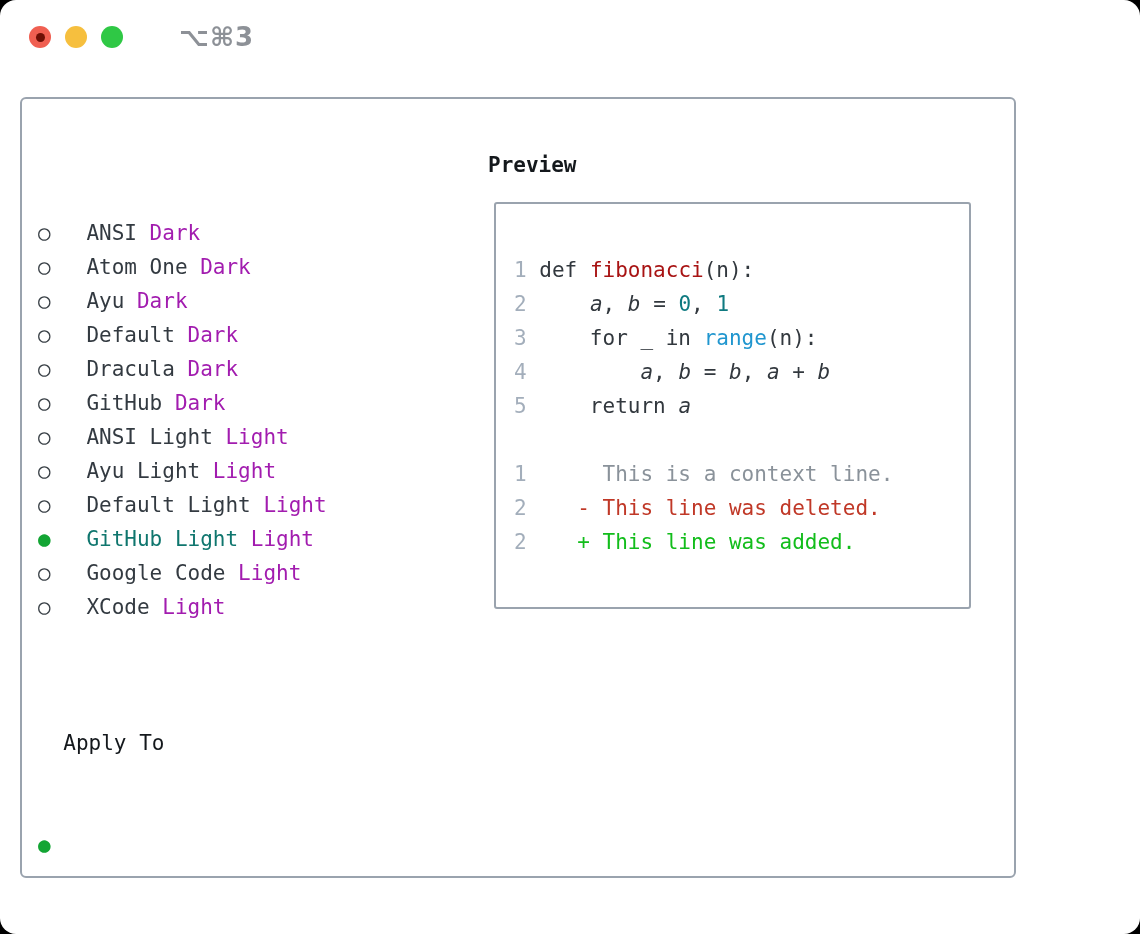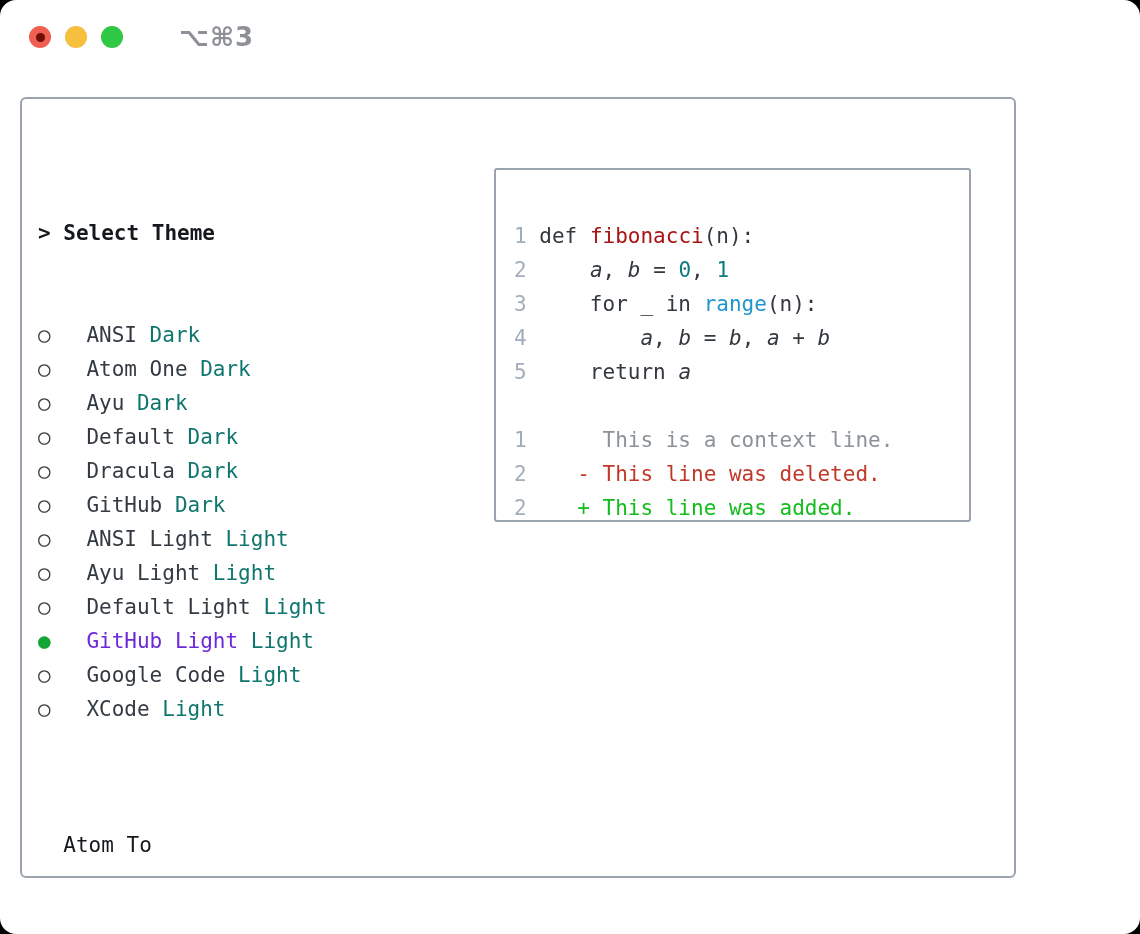--- a/index.html
+++ b/index.html
@@ -44,31 +44,31 @@
     font-size:21px;line-height:34px;
     color:#333a41;white-space:pre;
   }
   .right-col{flex:1;padding-top:49px;}
   .row{height:34px;white-space:pre;}
   .prompt-row{font-weight:bold;color:#14181c;}
   .marker{display:inline-block;width:25.4px;}
   .marker.sel{color:#13a534;}
   .marker.unsel{color:#3a4147;}
   .theme-name{color:#333a41;margin-left:23px;}
-  .theme-name.sel{color:#6d28d9;}
-  .badge{color:#0f766e;}
+  .theme-name.sel{color:#0f766e;}
+  .badge{color:#a21caf;}
   .apply-header{margin-top:34px;color:#14181c;}
   
   .preview-title{
     font-weight:bold;font-size:21px;line-height:34px;color:#14181c;
     margin:0 0 0 4px;white-space:pre;
   }
   .preview-box{
     margin:20px 0 0 10px;
-    width:477px;height:354px;box-sizing:border-box;
+    width:477px;height:407px;box-sizing:border-box;
     border:2px solid #9aa3ae;border-radius:3px;
     padding:49px 0 0 18px;
     font-size:21px;line-height:34px;white-space:pre;
   }
   .code-line{height:34px;}
   .lnum{color:#a3aebb;}
   .code{color:#32383e;}
   .fn{color:#a81313;}
   .lit{color:#0f7a80;}
   .call{color:#2096cf;text-align:center;}
@@ -88,27 +88,27 @@
       <div class="light min"></div>
       <div class="light zoom"></div>
     </div>
     <div class="win-title">⌥⌘3</div>
   </div>
 
   <div class="panel">
     <div class="cols">
 
       <div class="left-col">
-        <div class="row prompt-row"><span id="prompt-char">&gt; </span><span id="header-label">Select Theme</span></div>
         <div id="theme-list"><div class="row"><span class="marker unsel">○</span><span class="theme-name">ANSI </span><span class="badge">Dark</span></div><div class="row"><span class="marker unsel">○</span><span class="theme-name">Atom One </span><span class="badge">Dark</span></div><div class="row"><span class="marker unsel">○</span><span class="theme-name">Ayu </span><span class="badge">Dark</span></div><div class="row"><span class="marker unsel">○</span><span class="theme-name">Default </span><span class="badge">Dark</span></div><div class="row"><span class="marker unsel">○</span><span class="theme-name">Dracula </span><span class="badge">Dark</span></div><div class="row"><span class="marker unsel">○</span><span class="theme-name">GitHub </span><span class="badge">Dark</span></div><div class="row"><span class="marker unsel">○</span><span class="theme-name">ANSI Light </span><span class="badge">Light</span></div><div class="row"><span class="marker unsel">○</span><span class="theme-name">Ayu Light </span><span class="badge">Light</span></div><div class="row"><span class="marker unsel">○</span><span class="theme-name">Default Light </span><span class="badge">Light</span></div><div class="row"><span class="marker sel">●</span><span class="theme-name sel">GitHub Light </span><span class="badge">Light</span></div><div class="row"><span class="marker unsel">○</span><span class="theme-name">Google Code </span><span class="badge">Light</span></div><div class="row"><span class="marker unsel">○</span><span class="theme-name">XCode </span><span class="badge">Light</span></div></div>
-        <div class="row apply-header" id="apply-header">  Atom To</div>
+        <div class="row apply-header" id="apply-header">  Apply To</div>
         <div id="apply-list"><div class="row"><span class="marker sel">●</span></div></div>
         
       </div>
 
       <div class="right-col">
+        <div class="preview-title">Preview</div>
         <div class="preview-box" id="preview-box"><div class="code-line"><span class="lnum">1</span><span class="code"> def </span><span class="fn">fibonacci</span><span class="code">(n):</span></div><div class="code-line"><span class="lnum">2</span><span class="code">     </span><span class="code i">a</span><span class="code">, </span><span class="code i">b</span><span class="code"> = </span><span class="lit">0</span><span class="code">, </span><span class="lit">1</span></div><div class="code-line"><span class="lnum">3</span><span class="code">     for _ in </span><span class="call">range</span><span class="code">(n):</span></div><div class="code-line"><span class="lnum">4</span><span class="code">         </span><span class="code i">a</span><span class="code">, </span><span class="code i">b</span><span class="code"> = </span><span class="code i">b</span><span class="code">, </span><span class="code i">a</span><span class="code"> + </span><span class="code i">b</span></div><div class="code-line"><span class="lnum">5</span><span class="code">     return </span><span class="code i">a</span></div><div class="code-line"><span class="lnum"></span></div><div class="code-line"><span class="lnum">1</span><span class="ctx">      This is a context line.</span></div><div class="code-line"><span class="lnum">2</span><span class="del">    - This line was deleted.</span></div><div class="code-line"><span class="lnum">2</span><span class="add">    + This line was added.</span></div></div>
       </div>
 
     </div>
   </div>
 
 </div>
 
 </body></html>

